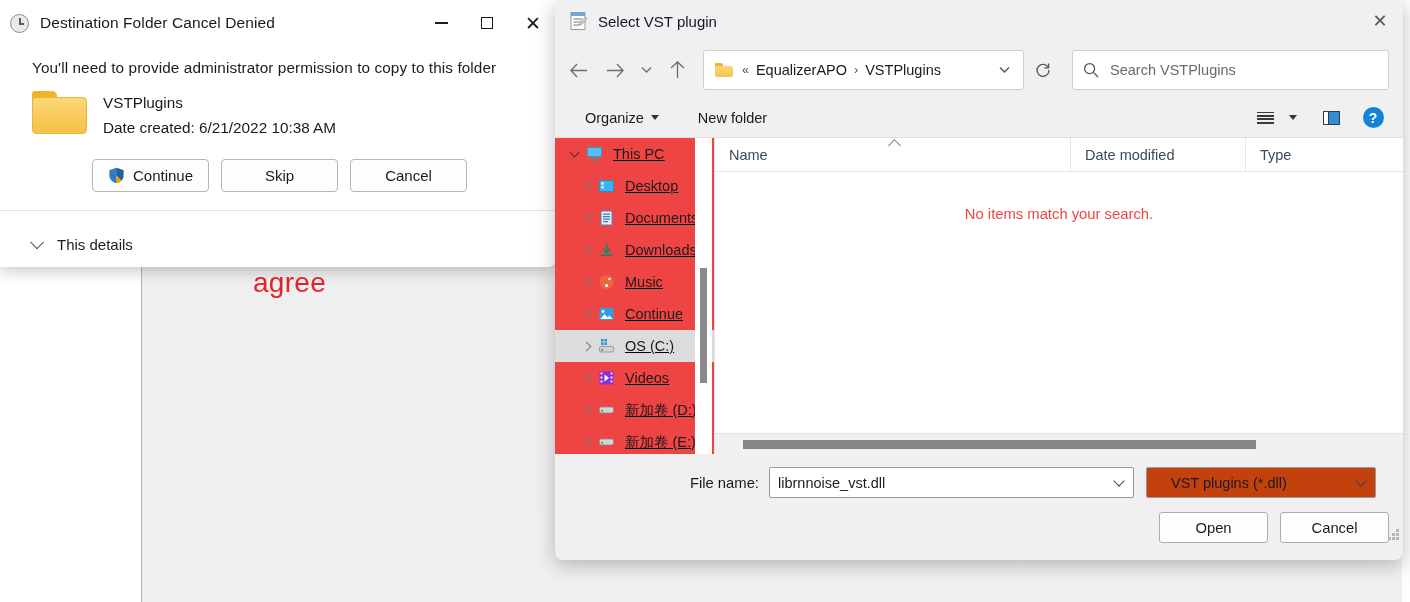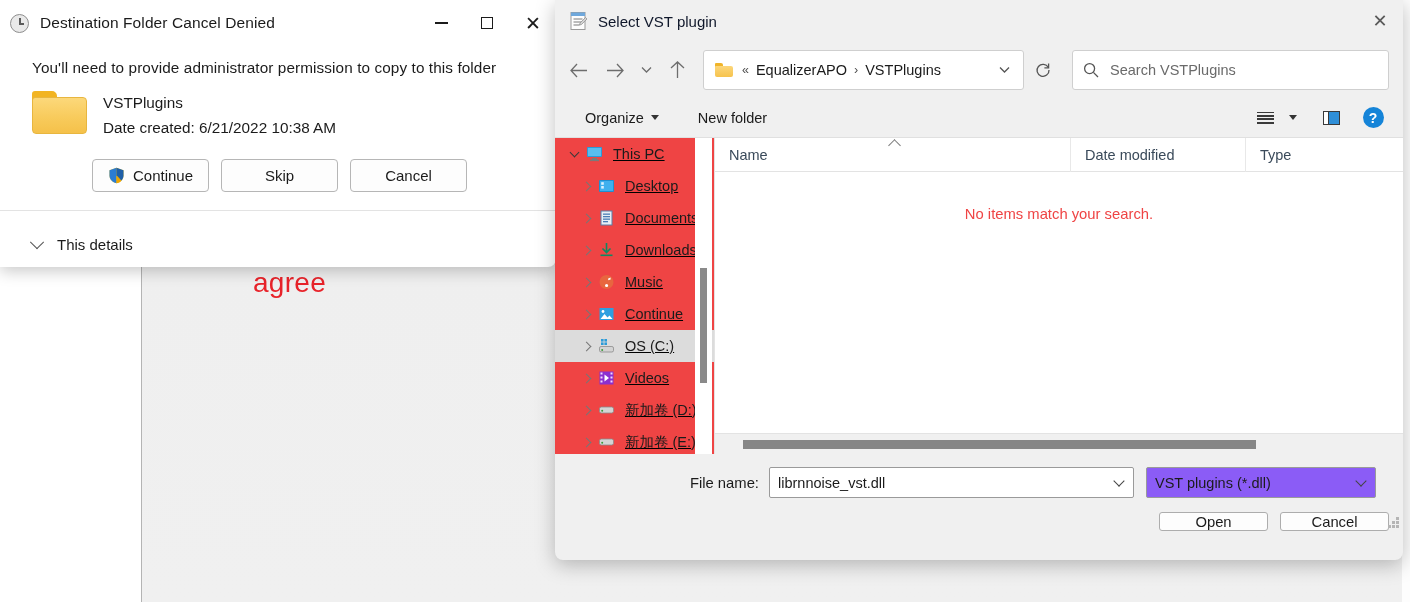--- a/index.html
+++ b/index.html
@@ -199,27 +199,27 @@
   #vst-footer{background:#f0f0f0;position:relative;height:auto;padding-top:13px;}
   #fn-row{display:flex;align-items:center;padding:0 14px 0 0;}
   #fn-label{width:214px;text-align:right;font-size:14.8px;color:#1b1b1b;padding-right:10px;}
   #fn-input-wrap{
     width:365px;height:31px;background:#fff;border:1px solid #9a9a9a;border-radius:2px;
     display:flex;align-items:center;padding:0 4px 0 8px;
   }
   #fn-input{border:none;outline:none;font-size:14.5px;color:#1b1b1b;flex:1;font-family:"Liberation Sans",sans-serif;}
   .chev-sm{width:8px;height:8px;border-right:1.4px solid #444;border-bottom:1.4px solid #444;transform:rotate(45deg);margin:0 6px 3px 0;flex:0 0 auto;}
   #filter-wrap{
-    margin-left:12px;width:230px;height:31px;background:#8b5cf6;border:1px solid #9a9a9a;border-radius:2px;
-    display:flex;align-items:center;padding:0 4px 0 8px;
+    margin-left:12px;width:230px;height:31px;background:#c2410c;border:1px solid #9a9a9a;border-radius:2px;
+    display:flex;align-items:center;padding:0 4px 0 24px;
   }
   #filter-val{font-size:14.5px;color:#1b1b1b;flex:1;}
   #btn-row{display:flex;gap:12px;justify-content:flex-end;padding:14px 14px 0 0;}
   .fbtn{
-    width:109px;height:19px;background:#fdfdfd;border:1px solid #adadad;border-radius:3px;
+    width:109px;height:31px;background:#fdfdfd;border:1px solid #adadad;border-radius:3px;
     font-size:14.8px;color:#1b1b1b;display:flex;align-items:center;justify-content:center;
     font-family:"Liberation Sans",sans-serif;
   }
   #resize-grip{position:absolute;right:4px;bottom:3px;width:12px;height:12px;}
   #resize-grip i{position:absolute;width:3px;height:3px;background:#b5b5b5;}
 
   
   .anno-text{
     position:absolute;color:#e8232a;font-size:28px;font-family:"Liberation Sans",sans-serif;
     letter-spacing:.3px;

